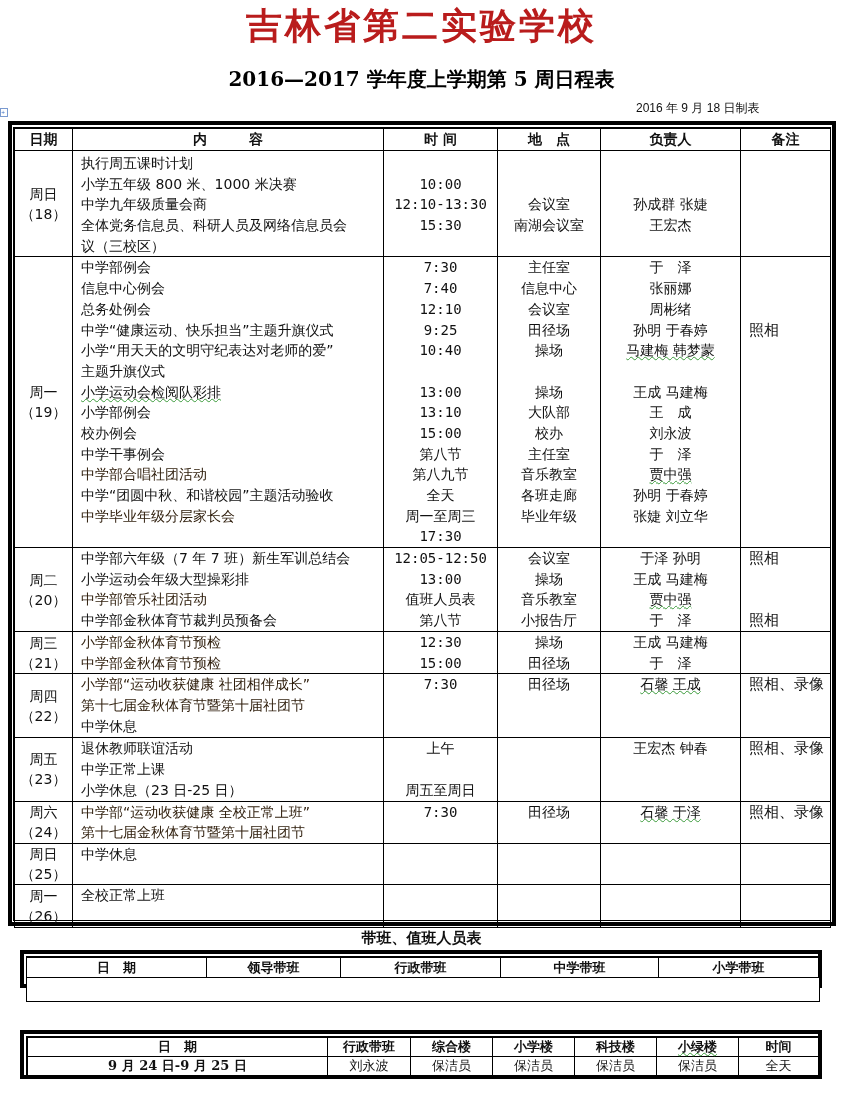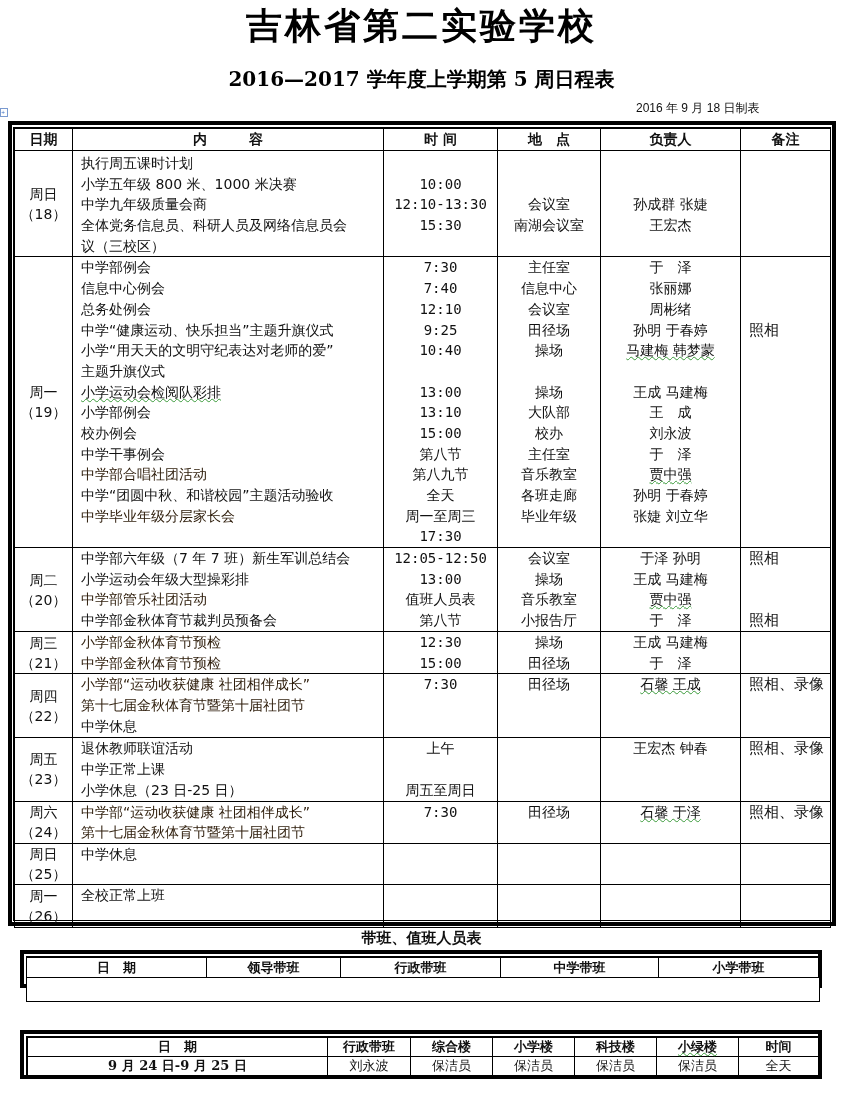--- a/index.html
+++ b/index.html
@@ -1,21 +1,21 @@
 <!DOCTYPE html>
 <html><head>
 <meta charset="utf-8">
 <style>
   html, body { margin: 0; padding: 0; background: #ffffff; }
   body { width: 843px; height: 1097px; position: relative; overflow: hidden;
          font-family: "DejaVu Sans", "Liberation Sans", sans-serif; color: #111; }
 
   .title { position: absolute; left: 0; top: 2px; width: 843px; text-align: center;
            font-family: "DejaVu Sans", sans-serif; font-weight: bold; font-size: 36px;
-           color: #000000; letter-spacing: 3px; line-height: 48px; }
+           color: #b91c1c; letter-spacing: 3px; line-height: 48px; }
   .subtitle { position: absolute; left: 0; top: 66px; width: 843px; text-align: center;
               font-family: "DejaVu Serif", "Liberation Serif", serif; font-weight: bold;
               font-size: 20px; line-height: 26px; color: #000; }
   .made { position: absolute; left: 636px; top: 100px; font-size: 12px; line-height: 16px;
           font-family: "Liberation Sans", sans-serif; }
   .anchor-mark { position: absolute; left: 0; top: 108px; width: 6px; height: 7px;
                  border: 1px solid #7a9ad0; font-size: 5px; color: #3b6fc4; }
 
   
   .frame { position: absolute; background: #fff; }
@@ -328,21 +328,21 @@
           <span class="line"><span></span></span>
           <span class="line"><span></span></span>
         </td>
       </tr>
       <tr style="height: 41px;">
         <td class="c-date">
           <div>周六</div>
           <div>（24）</div>
         </td>
         <td class="c-content" style="padding-top: 0px;">
-          <span class="line brown"><span>中学部“运动收获健康 社团相伴成长”</span></span>
+          <span class="line brown"><span>中学部“运动收获健康 全校正常上班”</span></span>
           <span class="line brown"><span>第十七届金秋体育节暨第十届社团节</span></span>
         </td>
         <td class="c-time" style="padding-top: 0px;">
           <span class="line"><span>7:30</span></span>
           <span class="line"><span></span></span>
         </td>
         <td class="c-place" style="padding-top: 0px;">
           <span class="line"><span>田径场</span></span>
           <span class="line"><span></span></span>
         </td>

